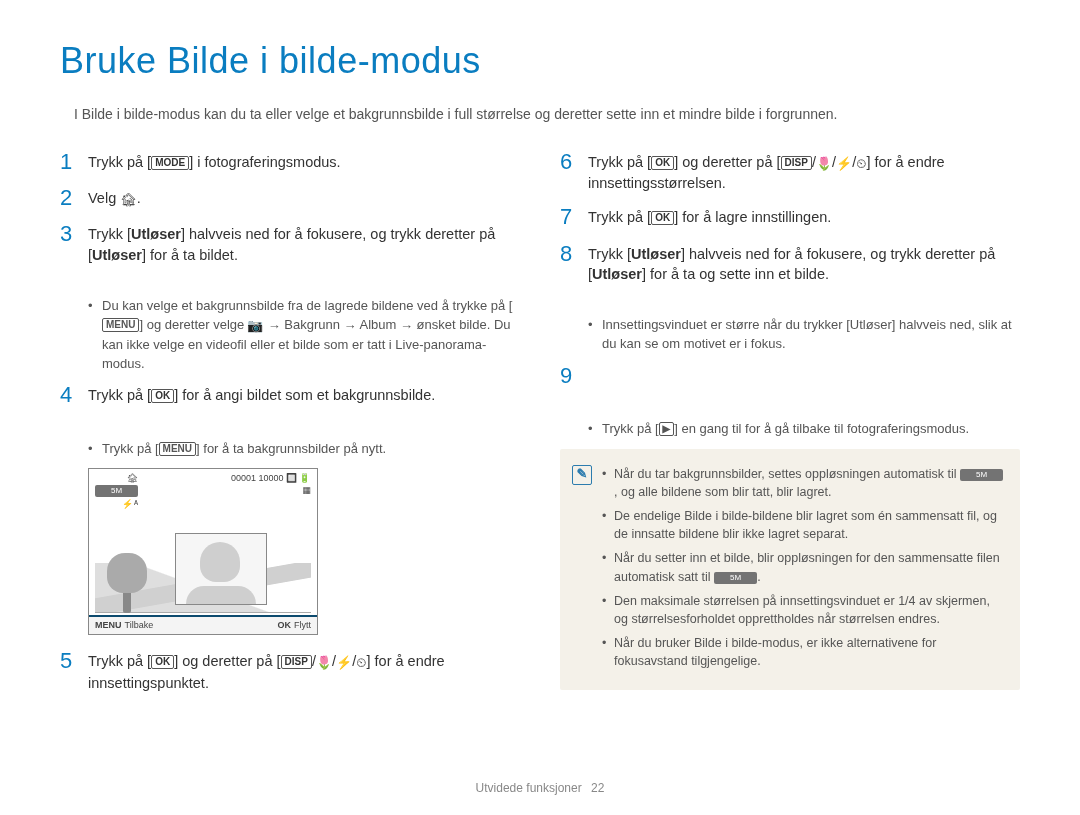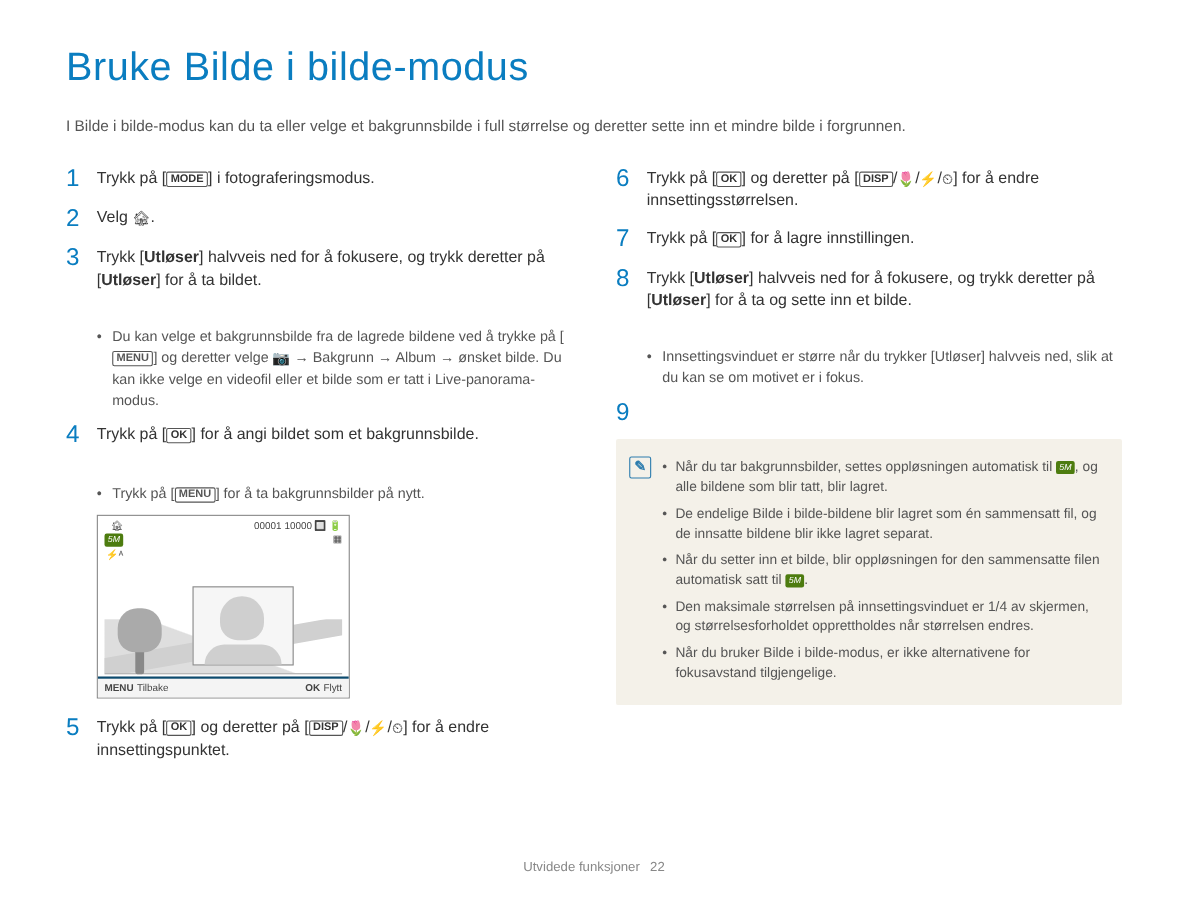--- a/index.html
+++ b/index.html
@@ -16,20 +16,21 @@
     font-size: 36px;
     font-weight: 300;
     color: #0a7dc0;
     margin-bottom: 24px;
     letter-spacing: 0.5px;
   }
   .intro {
     font-size: 14px;
     color: #555;
     margin-bottom: 28px;
+    margin-left: 14px;
   }
   .columns {
     display: flex;
     gap: 40px;
   }
   .col { flex: 1; }
   .step {
     display: flex;
     margin-bottom: 12px;
     line-height: 1.4;
@@ -186,25 +187,24 @@
     bottom: 20px;
     left: 0; right: 0;
     text-align: center;
     font-size: 12px;
     color: #888;
   }
   .footer .pg { margin-left: 6px; }
 
   .small-5m {
     display: inline-block;
-    background: #4d7c0f; color: #fff;
-    font-size: 8px; padding: 0 3px;
+    background: #737373; color: #fff;
+    font-size: 8px; padding: 0 16px;
     border-radius: 2px; line-height: 12px;
     vertical-align: 1px;
-    font-style: italic;
   }
 </style>
 </head>
 <body>
 
 <h1 class="title">Bruke Bilde i bilde-modus</h1>
 <p class="intro">I Bilde i bilde-modus kan du ta eller velge et bakgrunnsbilde i full størrelse og deretter sette inn et mindre bilde i forgrunnen.</p>
 
 <div class="columns">
 
@@ -314,20 +314,25 @@
     <ul class="sub-bullets">
       <li>
         <span>Innsettingsvinduet er større når du trykker [</span><span class="bold">Utløser</span><span>] halvveis ned, slik at du kan se om motivet er i fokus.</span>
       </li>
     </ul>
 
     <div class="step">
       <div class="step-num">9</div>
     </div>
 
+    <ul class="sub-bullets">
+      <li>
+        <span>Trykk på [</span><span class="icon-box">▶</span><span>] en gang til for å gå tilbake til fotograferingsmodus.</span>
+      </li>
+    </ul>
 
     <div class="note">
       <div class="note-icon">✎</div>
       <ul>
         <li>
           <span>Når du tar bakgrunnsbilder, settes oppløsningen automatisk til </span><span class="small-5m">5M</span><span>, og alle bildene som blir tatt, blir lagret.</span>
         </li>
         <li>De endelige Bilde i bilde-bildene blir lagret som én sammensatt fil, og de innsatte bildene blir ikke lagret separat.</li>
         <li>
           <span>Når du setter inn et bilde, blir oppløsningen for den sammensatte filen automatisk satt til </span><span class="small-5m">5M</span><span>.</span>

